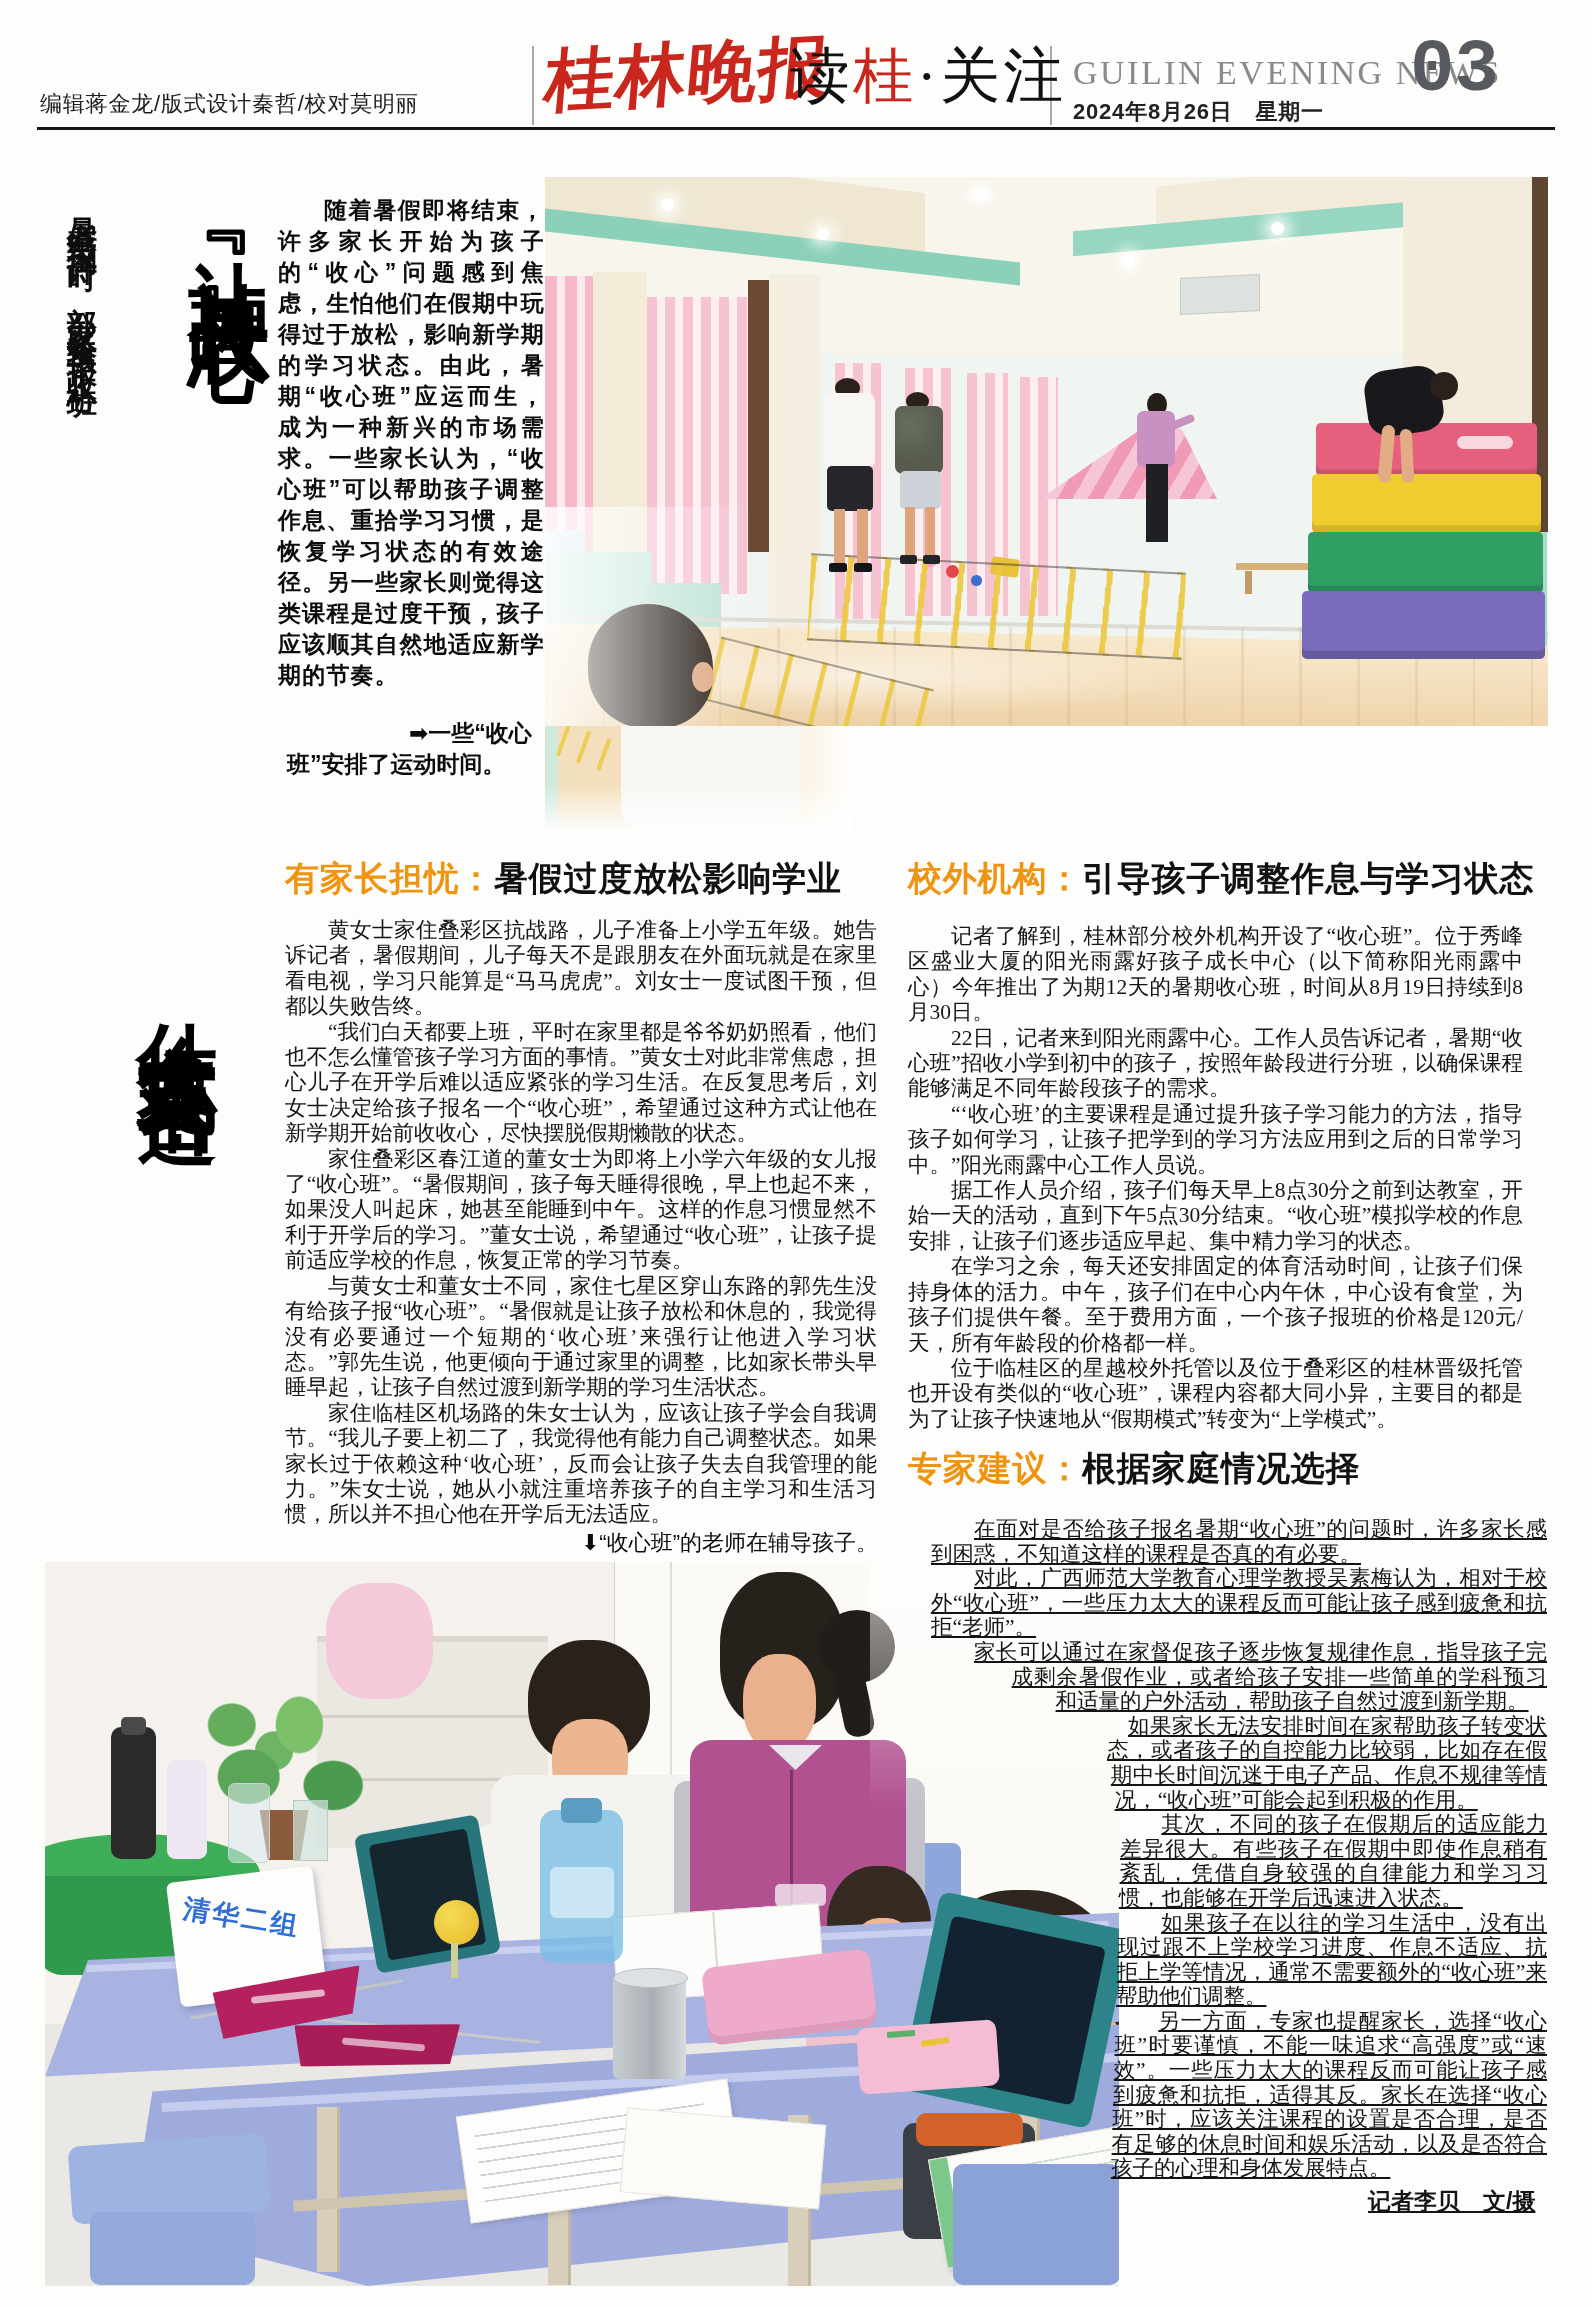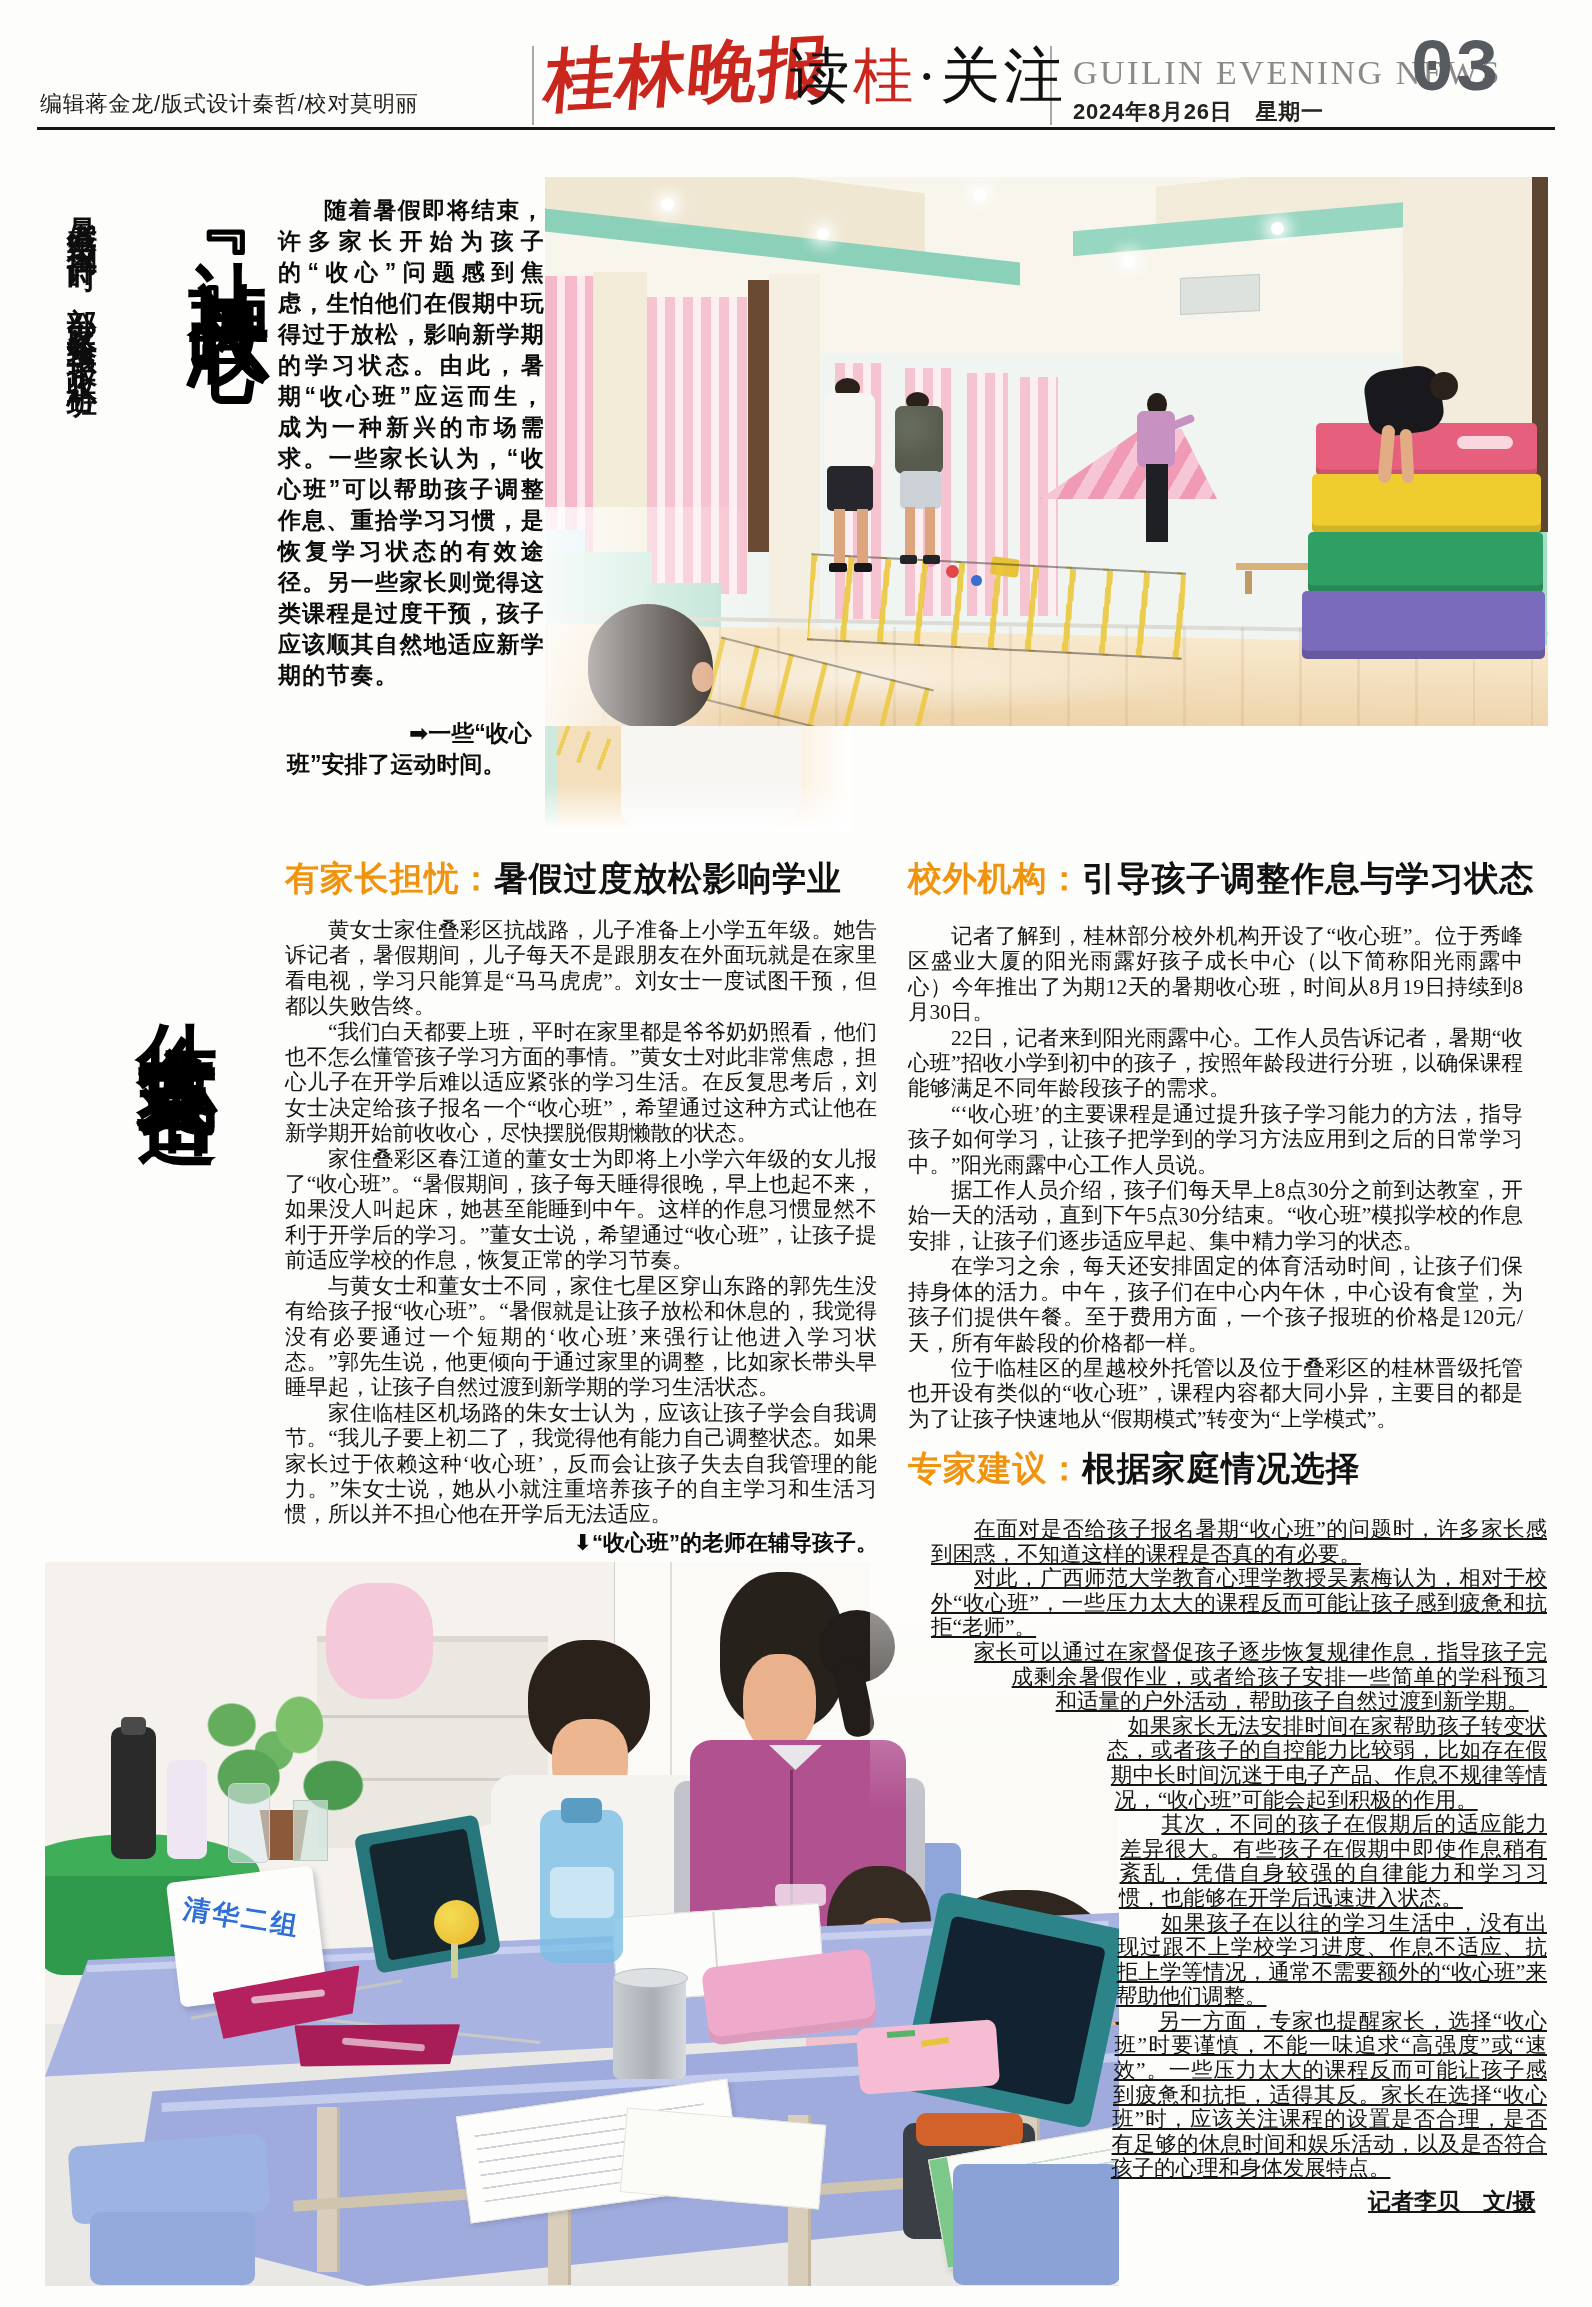--- a/index.html
+++ b/index.html
@@ -26,21 +26,21 @@
           letter-spacing:7.4px;color:#0d0d0d;}
   .head1{left:186px;top:196px;height:792px;font-size:80px;font-weight:900;
          letter-spacing:10px;color:#000;line-height:1.08;}
   .head2{left:134px;top:960px;height:792px;font-size:80px;font-weight:900;
          letter-spacing:10px;color:#000;line-height:1.08;}
   
   .intro{left:278px;top:195px;width:267px;font-size:23px;line-height:31px;font-weight:600;
          text-align:justify;text-indent:2em;letter-spacing:1.2px;color:#0c0c0c;}
   .cap1{left:287px;top:718px;width:249px;font-size:23px;font-weight:bold;line-height:30.5px;
         text-indent:122px;color:#0c0c0c;}
-  .cap2{left:538px;top:1528px;width:340px;font-size:22px;font-weight:bold;text-align:right;color:#0c0c0c;}
+  .cap2{left:538px;top:1528px;width:340px;font-size:22px;font-weight:normal;text-align:right;color:#0c0c0c;}
   
   .shead{font-size:34px;font-weight:800;white-space:nowrap;letter-spacing:0.8px;}
   .shead .lbl{color:#f0930f;}
   .coltext{font-family:"Liberation Serif","DejaVu Serif",serif;font-size:21.5px;
            line-height:25.4px;text-align:justify;color:#141414;}
   .coltext p{margin:0;text-indent:2em;}
   .expert{line-height:24.6px;}
   .shim{float:left;width:213px;height:670px;
         shape-outside:polygon(0 0,23px 0,23px 153px,124px 177px,198px 239px,212px 330px,202px 670px,0 670px);}
   .byline{text-align:right;font-family:"Liberation Sans","DejaVu Sans",sans-serif;

